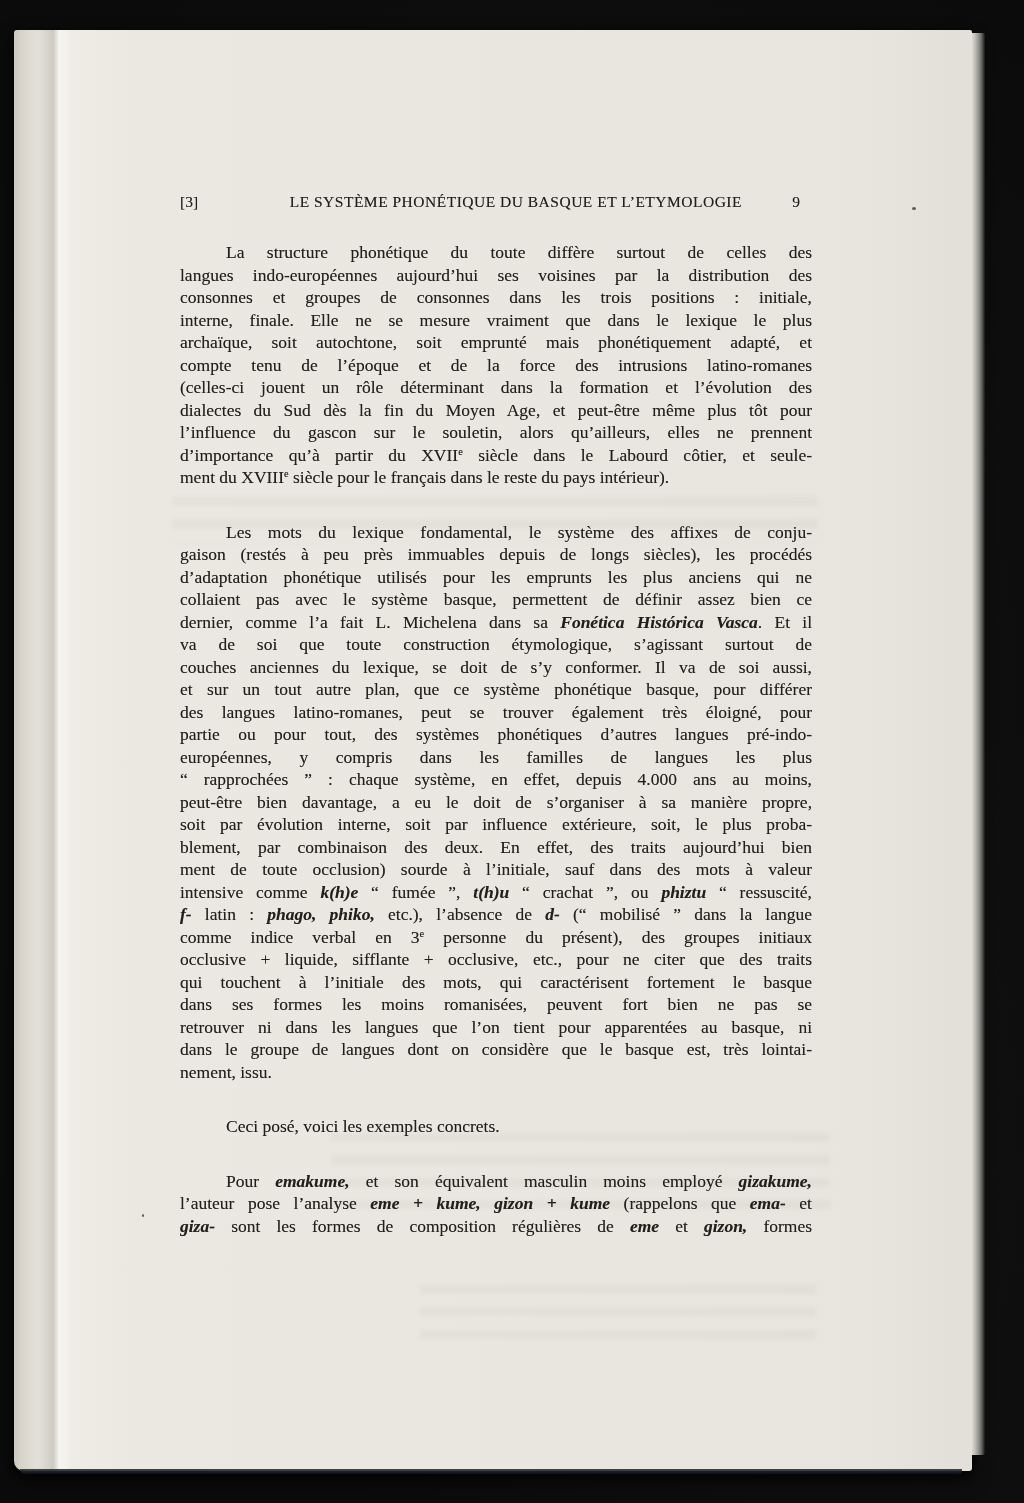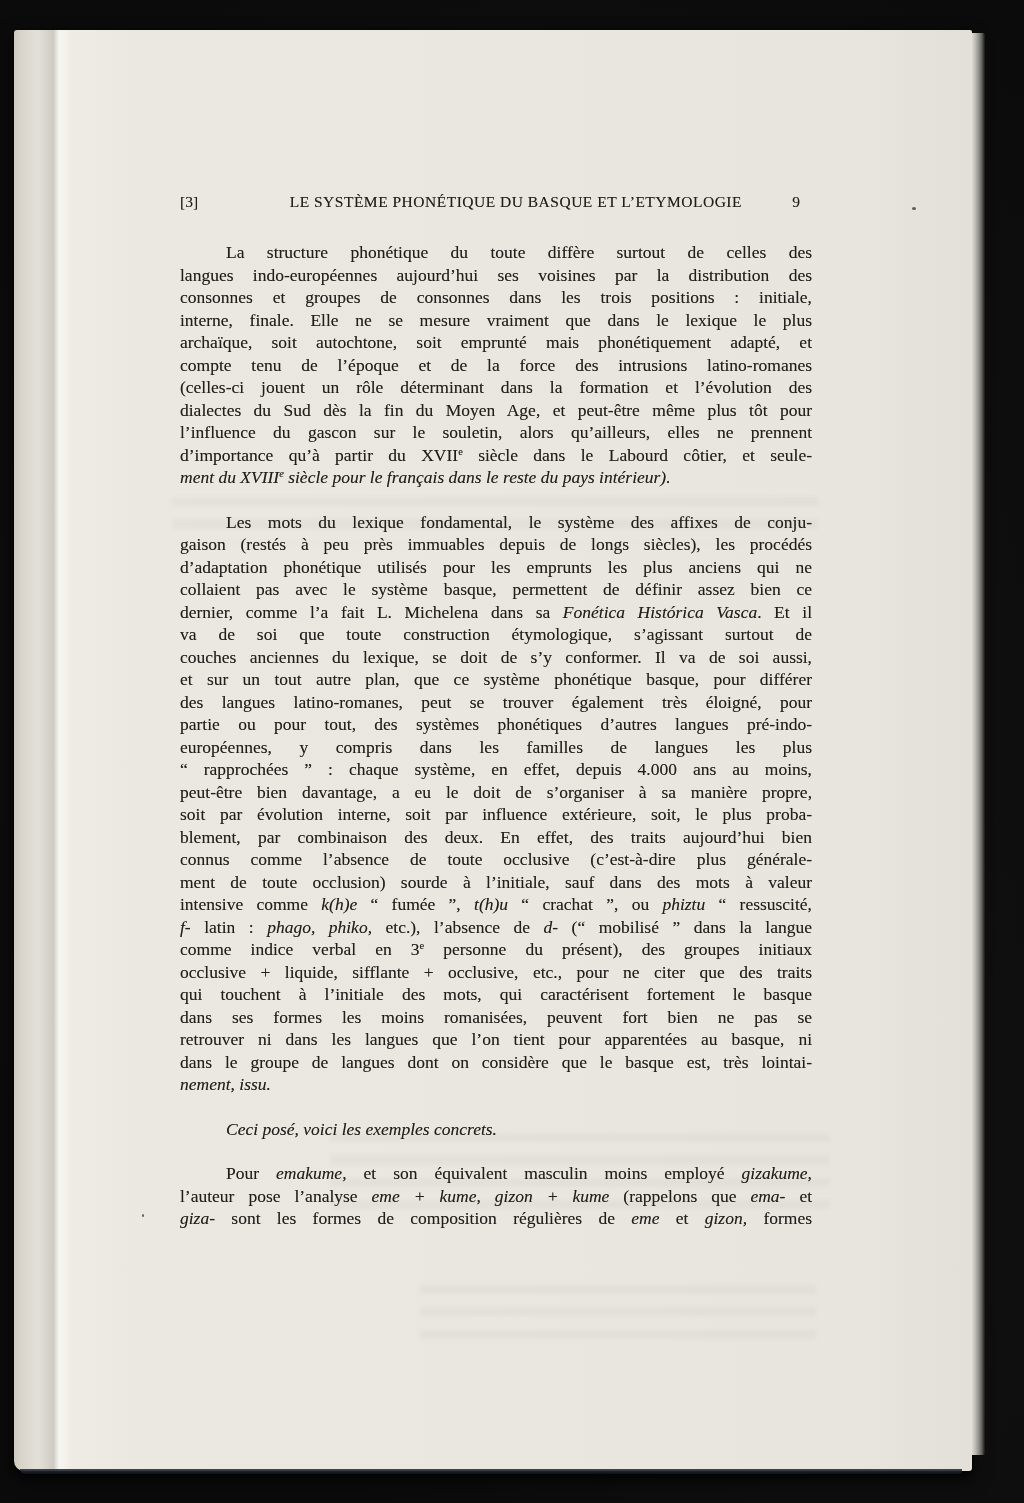--- a/index.html
+++ b/index.html
@@ -72,31 +72,31 @@
   }
   .running-header .ref{width:70px;text-align:left;letter-spacing:0;}
   .running-header .title{flex:1;text-align:right;white-space:nowrap;}
   .running-header .pageno{width:70px;text-align:right;padding-right:12px;letter-spacing:0;}
   .body-text{
     margin-top:30px;
     font-size:17.5px;
     line-height:22.5px;
     text-shadow:0 0 .5px rgba(33,31,28,.45);
   }
-  .para + .para{margin-top:22px;}
+  .para + .para{margin-top:32px;}
   .line{
     text-align:justify;
     text-align-last:justify;
     white-space:normal;
     overflow:hidden;
     height:22.5px;
   }
   .line.first{text-indent:46px;}
-  .line.end{text-align-last:auto;font-style:italic;}
-  .line i{font-style:italic;}
+  .line.end{text-align-last:auto;}
+  .line i{font-style:italic;font-weight:bold;}
   .line sup{font-size:10.5px;line-height:0;vertical-align:6px;}
   
   .ghost{
     position:absolute;
     background:repeating-linear-gradient(180deg,
       rgba(110,118,105,.34) 0px, rgba(110,118,105,.34) 9px,
       rgba(110,118,105,0) 9px, rgba(110,118,105,0) 22.5px);
     filter:blur(2px);
     opacity:.16;
     pointer-events:none;
@@ -152,21 +152,20 @@
           <div class="line">va de soi que toute construction étymologique, s’agissant surtout de</div>
           <div class="line">couches anciennes du lexique, se doit de s’y conformer. Il va de soi aussi,</div>
           <div class="line">et sur un tout autre plan, que ce système phonétique basque, pour différer</div>
           <div class="line">des langues latino-romanes, peut se trouver également très éloigné, pour</div>
           <div class="line">partie ou pour tout, des systèmes phonétiques d’autres langues pré-indo-</div>
           <div class="line">européennes, y compris dans les familles de langues les plus</div>
           <div class="line">“ rapprochées ” : chaque système, en effet, depuis 4.000 ans au moins,</div>
           <div class="line">peut-être bien davantage, a eu le doit de s’organiser à sa manière propre,</div>
           <div class="line">soit par évolution interne, soit par influence extérieure, soit, le plus proba-</div>
           <div class="line">blement, par combinaison des deux. En effet, des traits aujourd’hui bien</div>
-          <div class="line">connus comme l’absence de toute occlusive (c’est-à-dire plus générale-</div>
           <div class="line">ment de toute occlusion) sourde à l’initiale, sauf dans des mots à valeur</div>
           <div class="line">intensive comme <i>k(h)e</i> “ fumée ”, <i>t(h)u</i> “ crachat ”, ou <i>phiztu</i> “ ressuscité,</div>
           <div class="line"><i>f-</i> latin : <i>phago, phiko,</i> etc.), l’absence de <i>d-</i> (“ mobilisé ” dans la langue</div>
           <div class="line">comme indice verbal en 3<sup>e</sup> personne du présent), des groupes initiaux</div>
           <div class="line">occlusive + liquide, sifflante + occlusive, etc., pour ne citer que des traits</div>
           <div class="line">qui touchent à l’initiale des mots, qui caractérisent fortement le basque</div>
           <div class="line">dans ses formes les moins romanisées, peuvent fort bien ne pas se</div>
           <div class="line">retrouver ni dans les langues que l’on tient pour apparentées au basque, ni</div>
           <div class="line">dans le groupe de langues dont on considère que le basque est, très lointai-</div>
           <div class="line end">nement, issu.</div>

